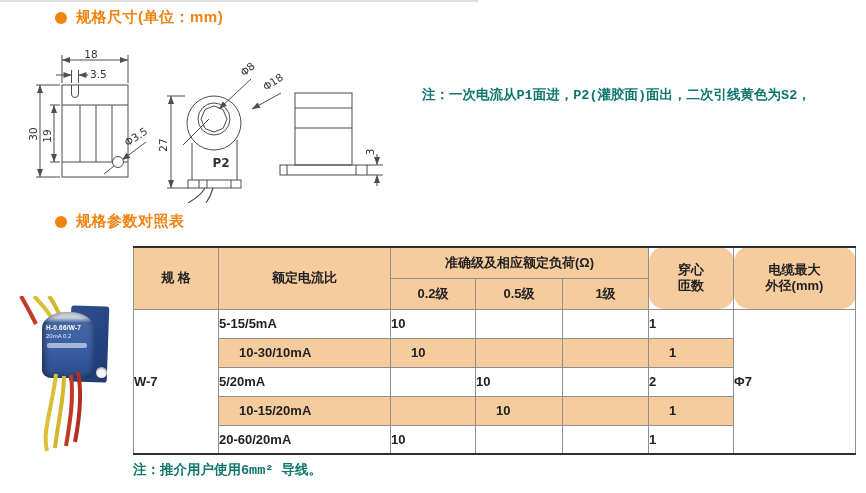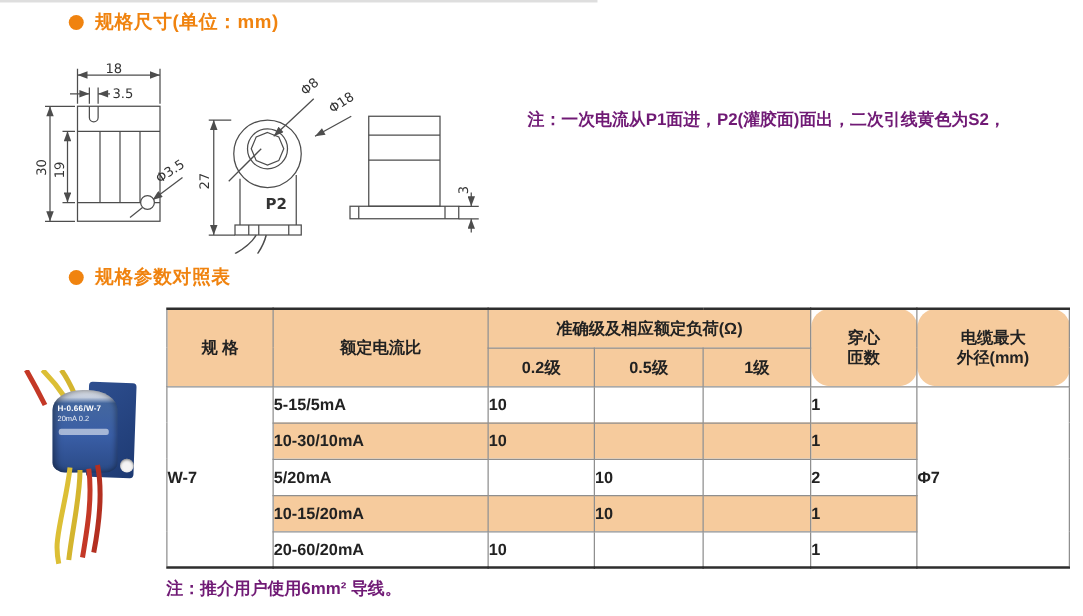--- a/index.html
+++ b/index.html
@@ -9,40 +9,40 @@
     color:#2e2e2e;overflow:hidden;
   }
   .abs{position:absolute;}
   
   .sec-header{position:absolute;display:flex;align-items:center;gap:9px;}
   .bullet{width:12px;height:12px;border-radius:50%;background:#f0830f;flex:0 0 auto;}
   .sec-title{color:#f0830f;font-weight:bold;font-size:15px;letter-spacing:.5px;}
   
   .top-remnant{left:0;top:0;width:478px;height:2px;background:#d6d6d6;opacity:.8;}
   
-  .note{font-size:13.5px;font-weight:bold;color:#701a75;line-height:23px;}
+  .note{font-size:13.5px;font-weight:bold;color:#0f766e;line-height:23px;font-family:Liberation Mono, monospace;}
   .note span{display:block;}
   
   svg text{font-family:"DejaVu Sans","Liberation Sans",sans-serif;font-size:10.5px;fill:#333;}
   svg .dim{font-size:10.5px;}
   svg .lbl{font-size:12px;font-weight:bold;}
   
   table.spec{
     border-collapse:collapse;table-layout:fixed;width:722px;
     border-top:2px solid #2e2e2e;border-bottom:2px solid #2e2e2e;
   }
   table.spec th,table.spec td{
     border:1px solid #8f8f8f;vertical-align:middle;
     font-size:13px;color:#222;padding:0;
   }
   table.spec thead tr{height:31px;}
   table.spec tbody tr{height:29px;}
   table.spec th{background:#f6cb9d;font-weight:bold;}
   table.spec td{background:#fff;font-weight:bold;}
-  table.spec tr.alt td{background:#f6cb9d;}
+  table.spec tr.alt td{background:#f6cb9d;padding-left:20px;}
   table.spec td.merge{background:#fff;margin-top:20px;}
   .pre{white-space:pre-line;line-height:16px;border-radius:15px;}
   
   .photo{left:8px;top:296px;width:124px;height:156px;}
   .photo .plate{
     position:absolute;left:62px;top:10px;width:38px;height:76px;border-radius:3px;
     background:linear-gradient(135deg,#2e4f90 0%,#24427e 60%,#1d3a72 100%);
     transform:rotate(2deg);z-index:2;
   }
   .photo .hole{

